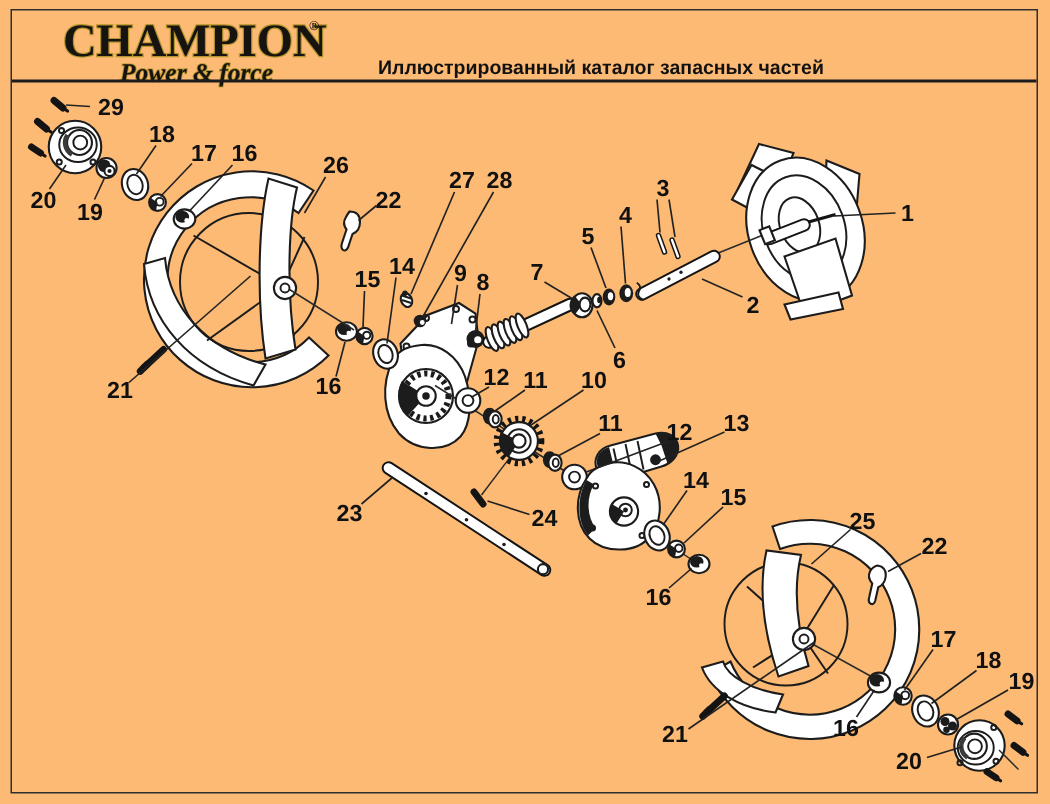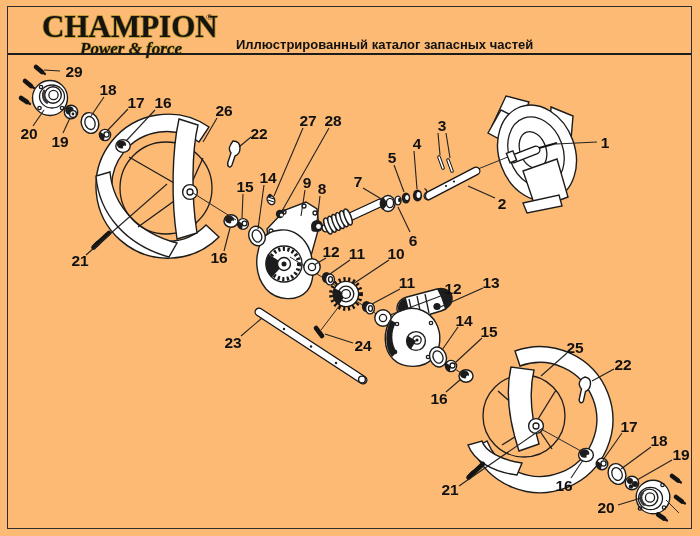--- a/index.html
+++ b/index.html
@@ -1,21 +1,21 @@
 <!DOCTYPE html>
 <html><head>
 <meta charset="utf-8">
 <style>
   html,body{margin:0;padding:0;background:#ffffff;}
   .page{position:relative;width:700px;height:536px;background:#fdba74;overflow:hidden;
         font-family:"Liberation Sans",sans-serif;}
   .page-border{position:absolute;left:7px;top:6px;width:683px;height:521px;
         border:1.6px solid #2e2e2e;pointer-events:none;}
   .hdr-rule{position:absolute;left:8px;top:53px;width:683px;height:2px;background:#1c1c1c;}
-  .hdr-title{position:absolute;left:236px;top:37px;font-size:13px;font-weight:700;color:#111;}
+  .hdr-title{position:absolute;left:252px;top:37px;font-size:13px;font-weight:700;color:#111;}
   .hdr-model{position:absolute;left:546px;top:37px;font-size:13px;font-weight:700;color:#111;}
   svg text.callout{font-family:"Liberation Sans",sans-serif;font-weight:700;font-size:15.5px;
         fill:#111;text-anchor:middle;}
   .leader{stroke:#222;stroke-width:1.1;}
   .w{fill:#fff;stroke:#1c1c1c;stroke-width:1.4;}
   .n{fill:none;stroke:#1c1c1c;stroke-width:1.3;}
   .d{fill:#1c1c1c;stroke:none;}
   .dk{stroke:#3a3a3a;fill:none;}
   .ax{stroke:#2a2a2a;stroke-width:1;}
   .bolt{stroke:#141414;stroke-width:4.6;stroke-linecap:round;}

